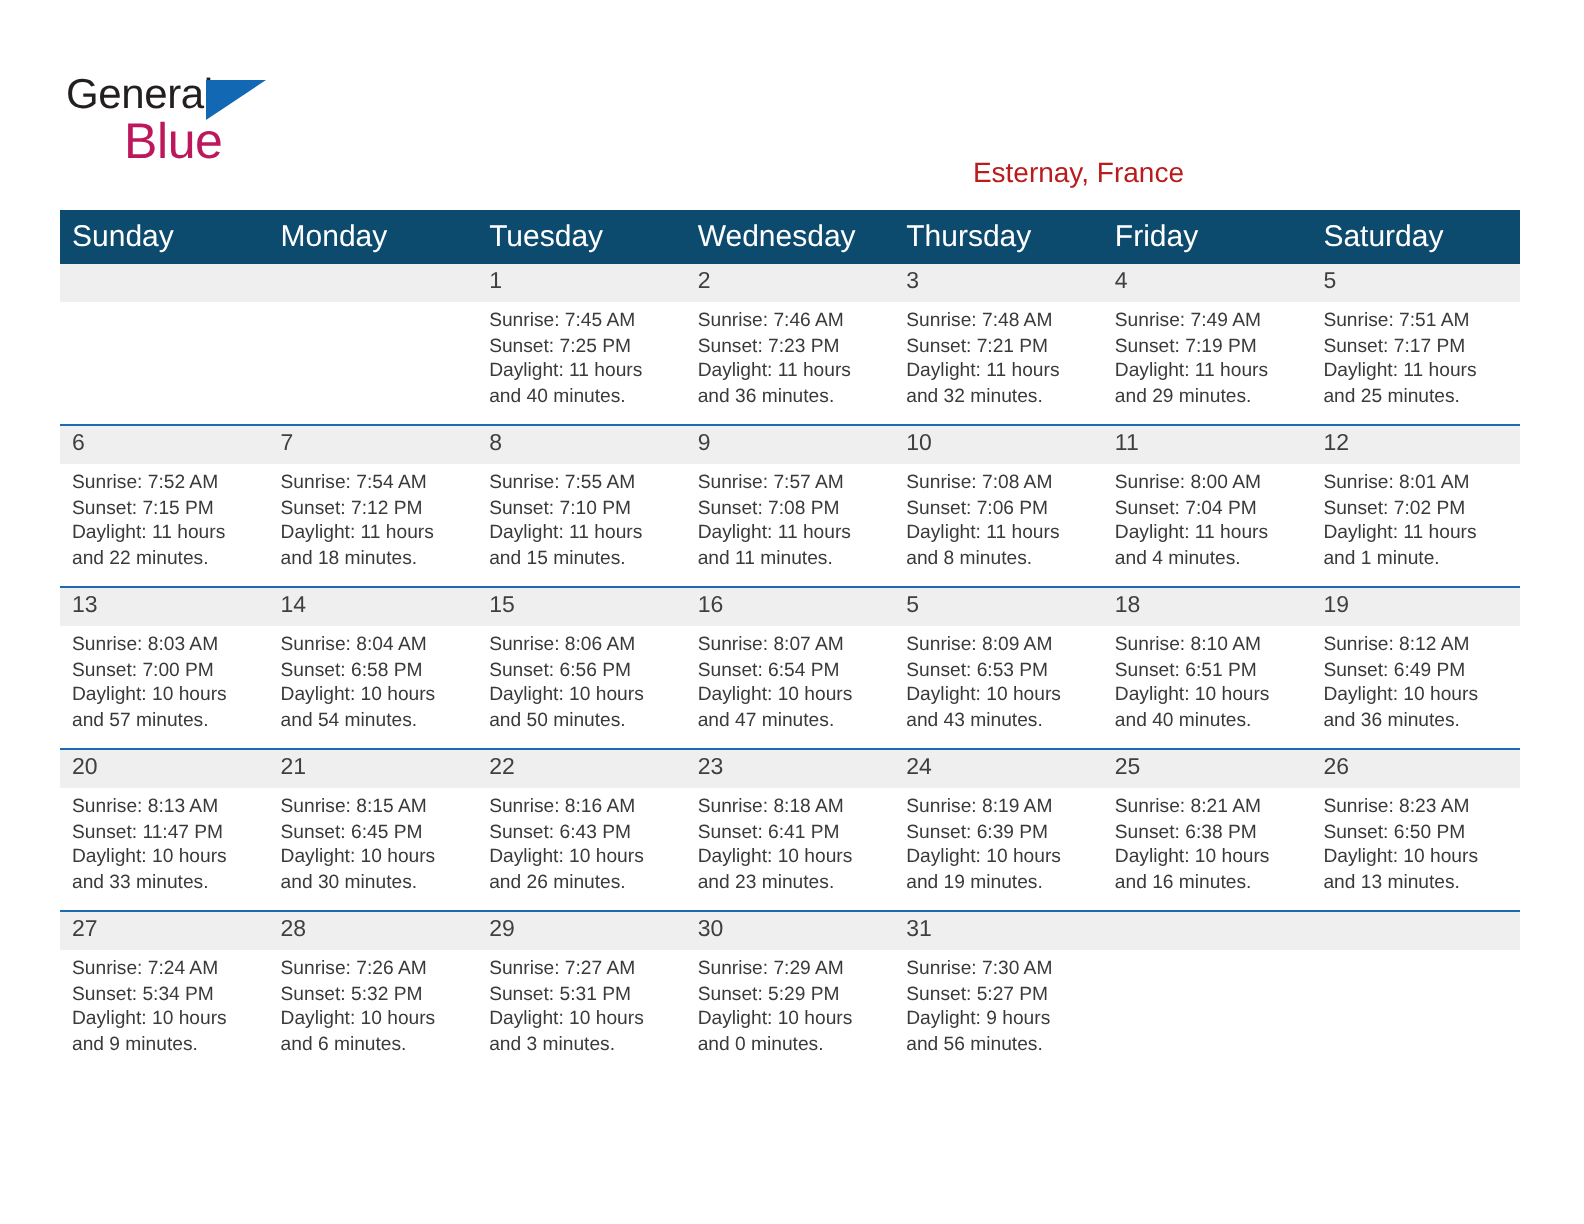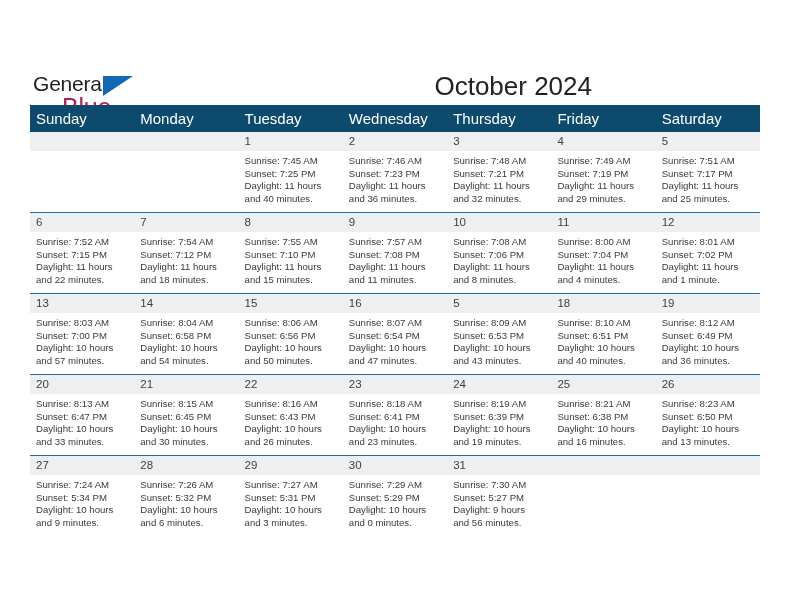--- a/index.html
+++ b/index.html
@@ -21,21 +21,20 @@
     box-sizing: border-box;
   }
 
   
   .header {
     position: absolute;
     left: 0;
     top: 0;
     width: 628px;
     height: 100px;
-    margin-top: 36px;
   }
   .logo {
     position: absolute;
     left: 33px;
     top: 36px;
     width: 140px;
     height: 46px;
   }
   .logo-general {
     position: absolute;
@@ -140,21 +139,20 @@
 <body>
 
 <div class="page">
 
   <div class="header">
     <div class="logo">
       <span class="logo-general">General</span>
       <span class="logo-triangle"></span>
       <span class="logo-blue">Blue</span>
     </div>
-    <div class="title">October 2024</div>
     <div class="subtitle">Esternay, France</div>
   </div>
 
   <div class="calendar">
     <table class="cal">
       <colgroup>
         <col>
           <col>
           <col>
           <col>
@@ -355,21 +353,21 @@
                 <div>Daylight: 10 hours</div>
                 <div>and 36 minutes.</div>
               </div>
             </td>
           </tr>
           <tr>
             <td>
               <div class="daynum">20</div>
               <div class="details">
                 <div>Sunrise: 8:13 AM</div>
-                <div>Sunset: 6:47 PM</div>
+                <div>Sunset: 11:47 PM</div>
                 <div>Daylight: 10 hours</div>
                 <div>and 33 minutes.</div>
               </div>
             </td>
             <td>
               <div class="daynum">21</div>
               <div class="details">
                 <div>Sunrise: 8:15 AM</div>
                 <div>Sunset: 6:45 PM</div>
                 <div>Daylight: 10 hours</div>

